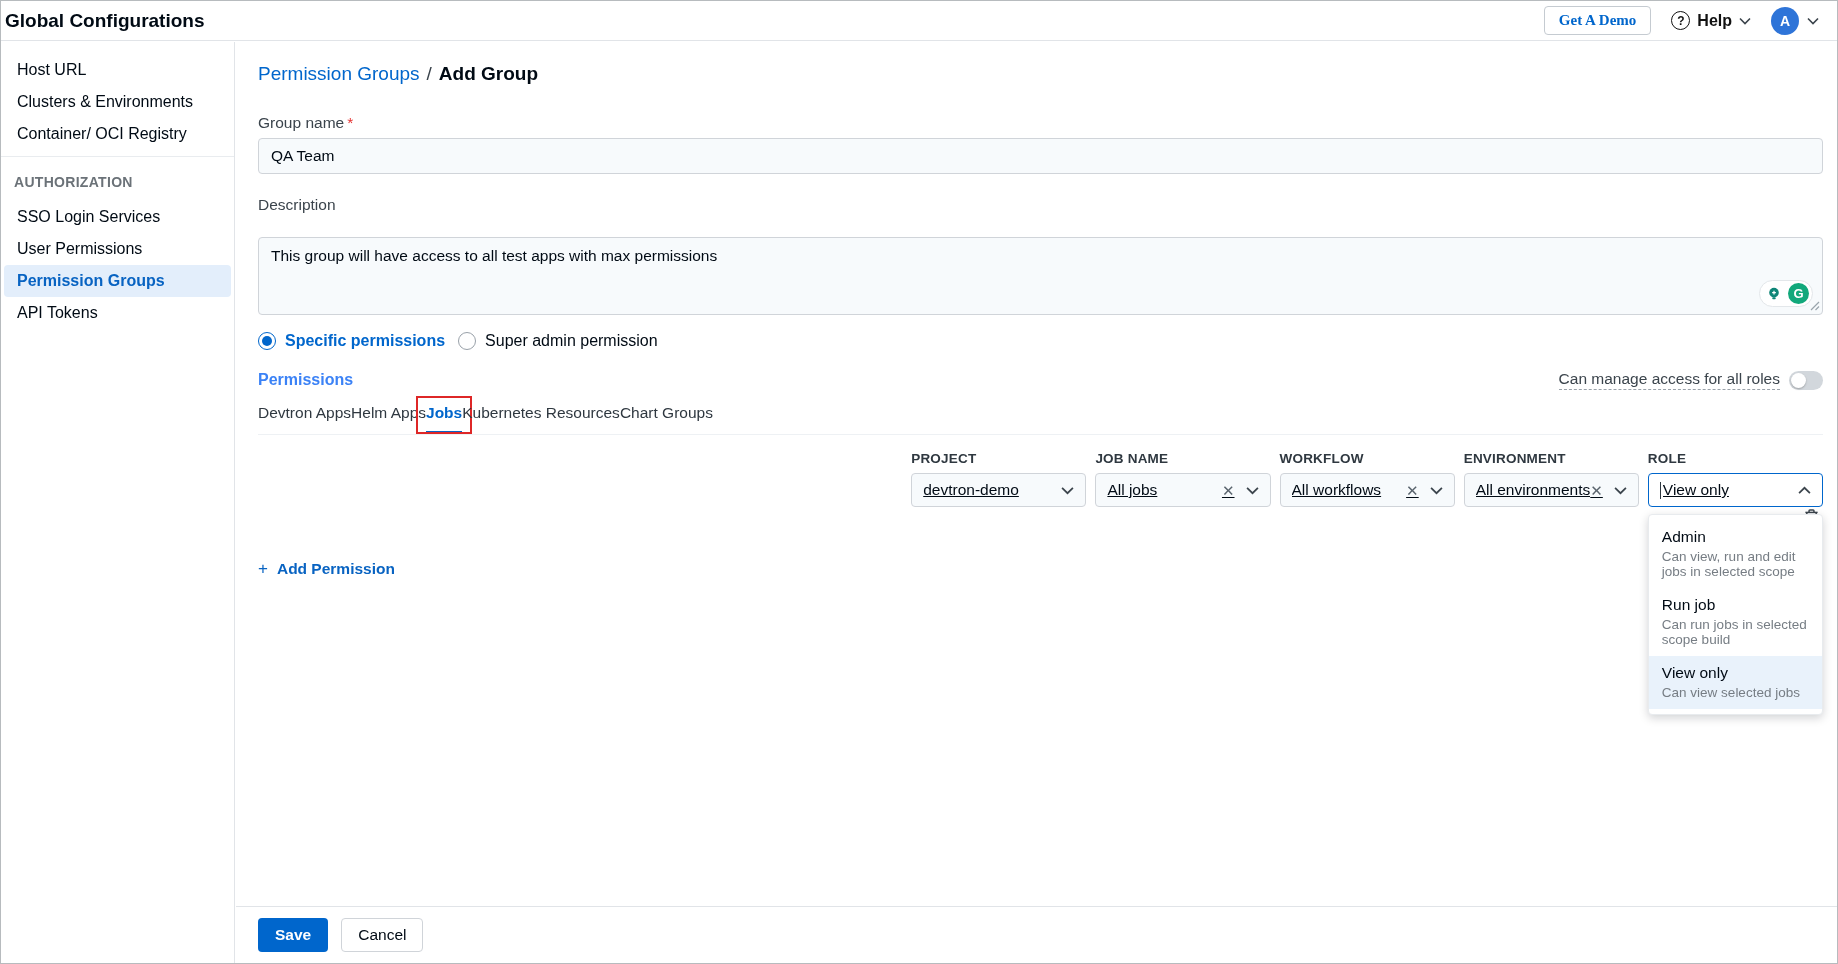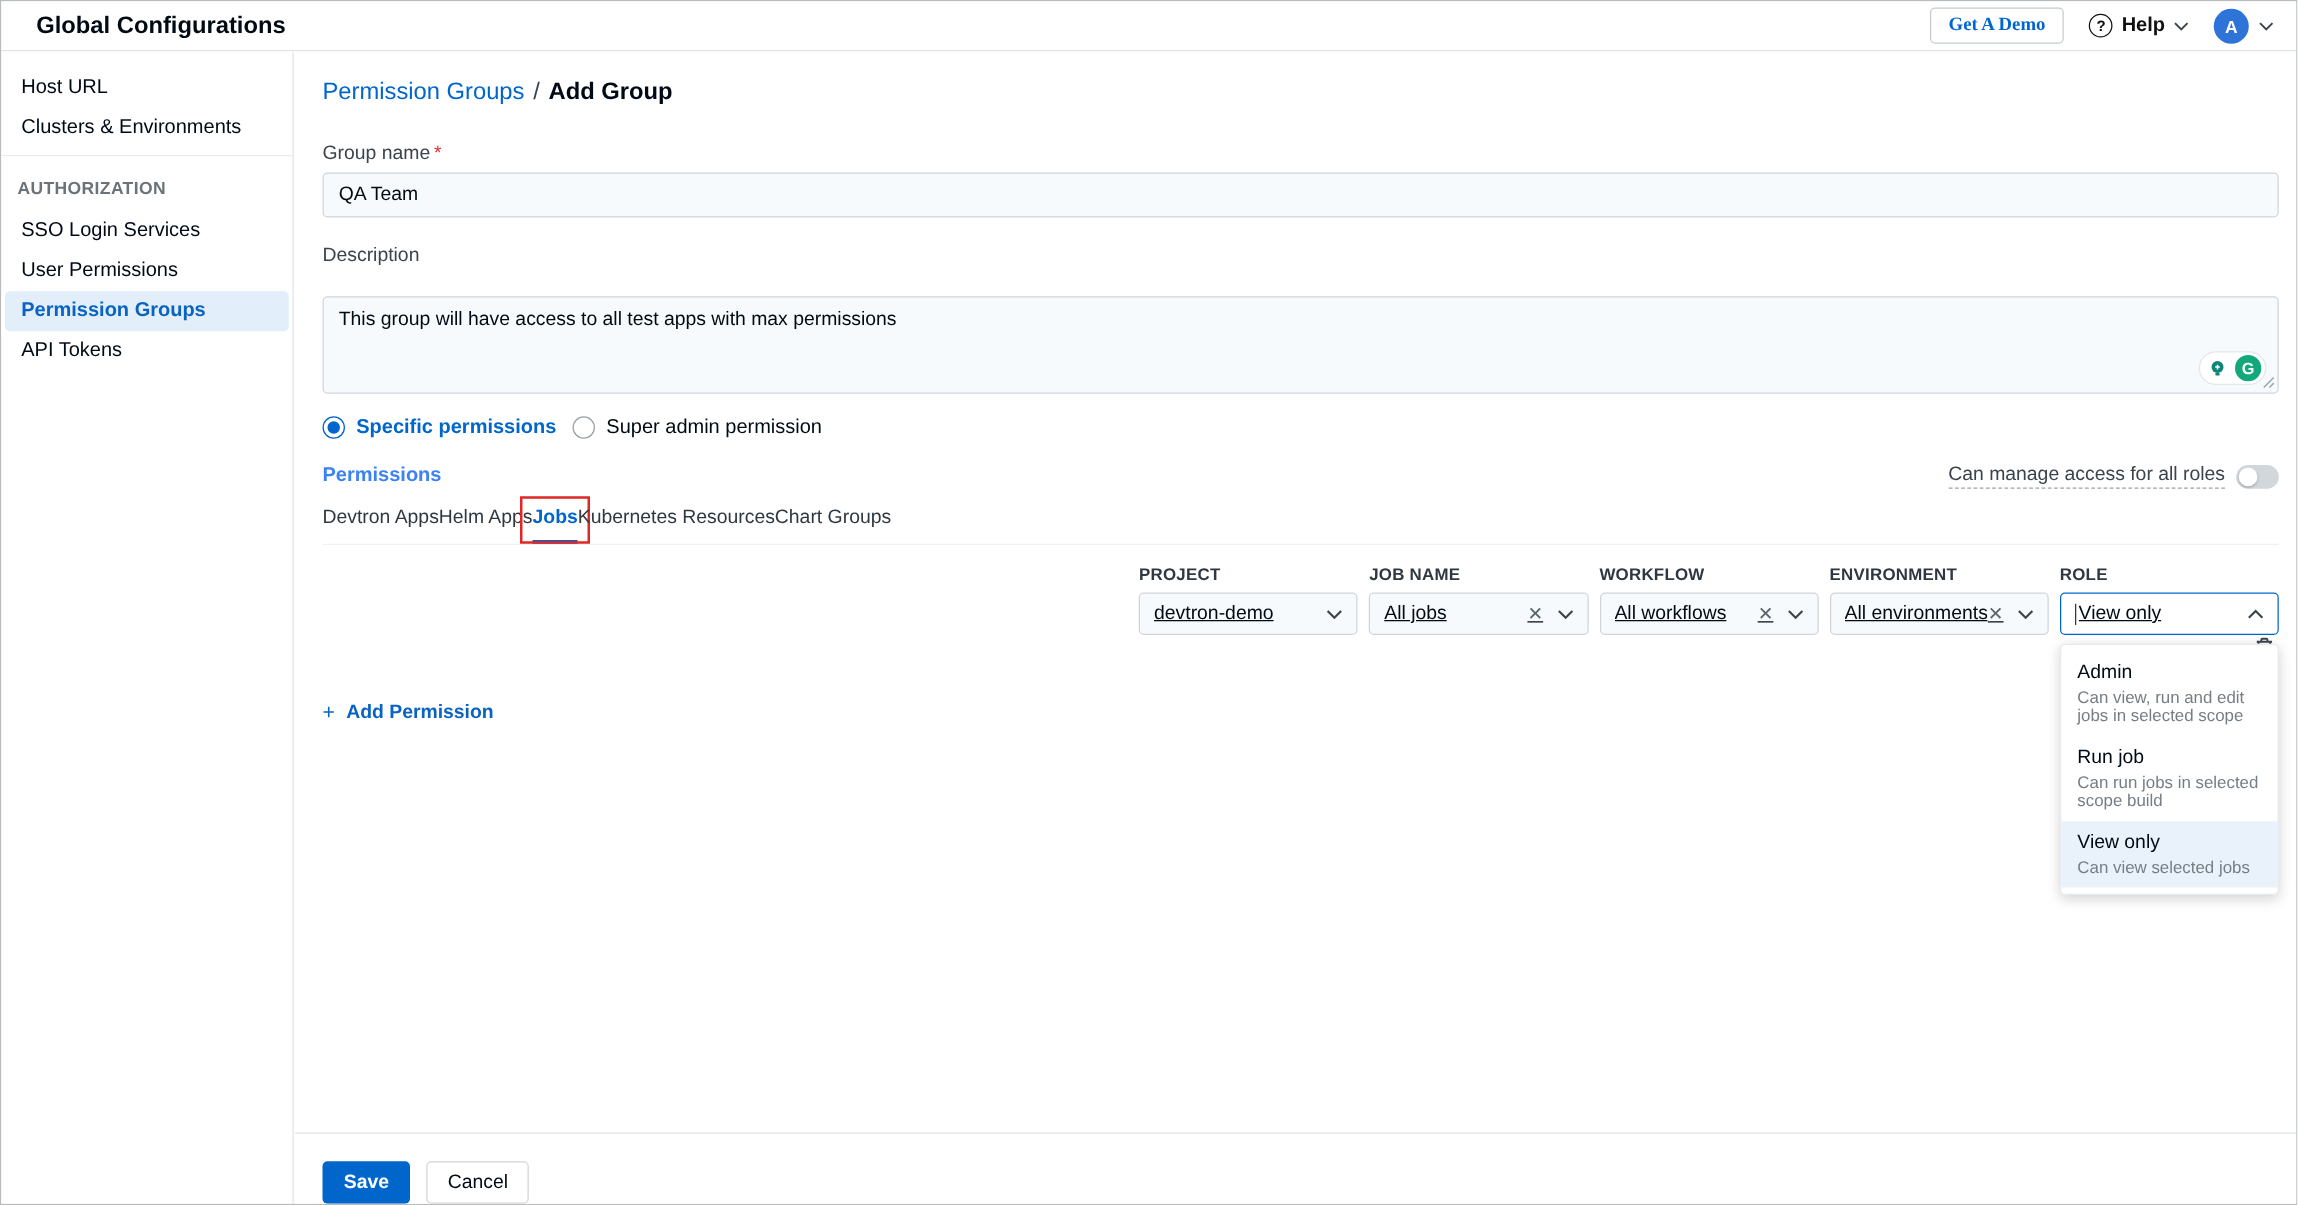--- a/index.html
+++ b/index.html
@@ -1,20 +1,20 @@
 <!DOCTYPE html>
 <html><head>
 <meta charset="utf-8">
 <style>
   * { margin:0; padding:0; box-sizing:border-box; }
   html,body { width:1838px; height:964px; background:#ffffff; font-family:"Liberation Sans", sans-serif; color:#000a14; }
   #app { position:relative; width:1838px; height:964px; border:1px solid #b7bbbe; background:#fff; overflow:hidden; }
 
   
-  .header { height:40px; border-bottom:1px solid #e1e4e8; display:flex; align-items:center; justify-content:space-between; padding:0 18px 0 28px; background:#fff; }
+  .header { height:40px; border-bottom:1px solid #e1e4e8; display:flex; align-items:center; justify-content:space-between; padding:0 18px 0 4px; background:#fff; }
   .header-title { font-size:19px; font-weight:700; color:#000a14; }
   .header-right { display:flex; align-items:center; gap:20px; }
   .demo-btn { border:1px solid #c5cbd1; border-radius:4px; background:#fff; color:#0066cc; font-weight:600; font-size:15px; padding:5px 14px; cursor:pointer; font-family:Liberation Serif, serif; }
   .help-wrap { display:flex; align-items:center; gap:7px; font-size:16px; font-weight:600; color:#111; cursor:pointer; }
   .qmark { width:19px; height:19px; border:1.8px solid #111; border-radius:50%; display:flex; align-items:center; justify-content:center; font-size:12px; font-weight:700; }
   .avatar-wrap { display:flex; align-items:center; gap:8px; cursor:pointer; }
   .avatar { width:28px; height:28px; border-radius:50%; background:#2e74d8; color:#fff; font-size:14px; font-weight:700; display:flex; align-items:center; justify-content:center; }
   .chev { display:inline-flex; }
 
   
@@ -77,21 +77,21 @@
 
   .menu { position:absolute; top:calc(100% + 7px); left:0; right:0; background:#fff; border:1px solid #e8ebee; border-radius:4px; box-shadow:0 3px 10px rgba(0,10,20,.18); padding:5px 0; z-index:10; }
   .menu-item { padding:8px 13px 9px 13px; cursor:pointer; }
   .menu-item.selected { background:#e9f2fb; }
   .menu-title { font-size:15.5px; color:#000a14; margin-bottom:3px; }
   .menu-desc { font-size:13.5px; color:#767d84; }
 
   .add-perm { margin-top:24px; display:inline-flex; align-items:center; gap:9px; color:#0863c2; font-size:15.5px; font-weight:700; cursor:pointer; }
   .plus-glyph { font-size:17px; font-weight:400; }
 
-  .footer { height:57px; border-top:1px solid #e1e4e8; display:flex; align-items:flex-end; padding-left:22px; gap:13px; background:#fff; }
+  .footer { height:57px; border-top:1px solid #e1e4e8; display:flex; align-items:center; padding-left:22px; gap:13px; background:#fff; }
   .btn-save { background:#0066cc; color:#fff; border:none; border-radius:4px; font-size:15.5px; font-weight:700; padding:8px 17px; cursor:pointer; font-family:inherit; }
   .btn-cancel { background:#fff; color:#000a14; border:1px solid #d0d4d9; border-radius:4px; font-size:15.5px; padding:7px 16px; cursor:pointer; font-family:inherit; }
 </style>
 </head>
 <body>
 
 <div id="app">
 
   <div class="header">
     <div class="header-title">Global Configurations</div>
@@ -113,20 +113,21 @@
               <path d="M1 1.5l5 5 5-5" stroke="#3b444c" stroke-width="1.6" fill="none"></path>
             </svg>
         </span>
       </div>
     </div>
   </div>
 
   <nav class="sidebar">
     <div class="side-item">Host URL</div>
     <div class="side-item">Clusters &amp; Environments</div>
+    <div class="side-item">Container/ OCI Registry</div>
     <div class="side-divider"></div>
     <div class="side-section">AUTHORIZATION</div>
     <div class="side-item">SSO Login Services</div>
     <div class="side-item">User Permissions</div>
     <div class="side-item active">Permission Groups</div>
     <div class="side-item">API Tokens</div>
   </nav>
 
   <div class="main">
     <div class="main-scroll">

